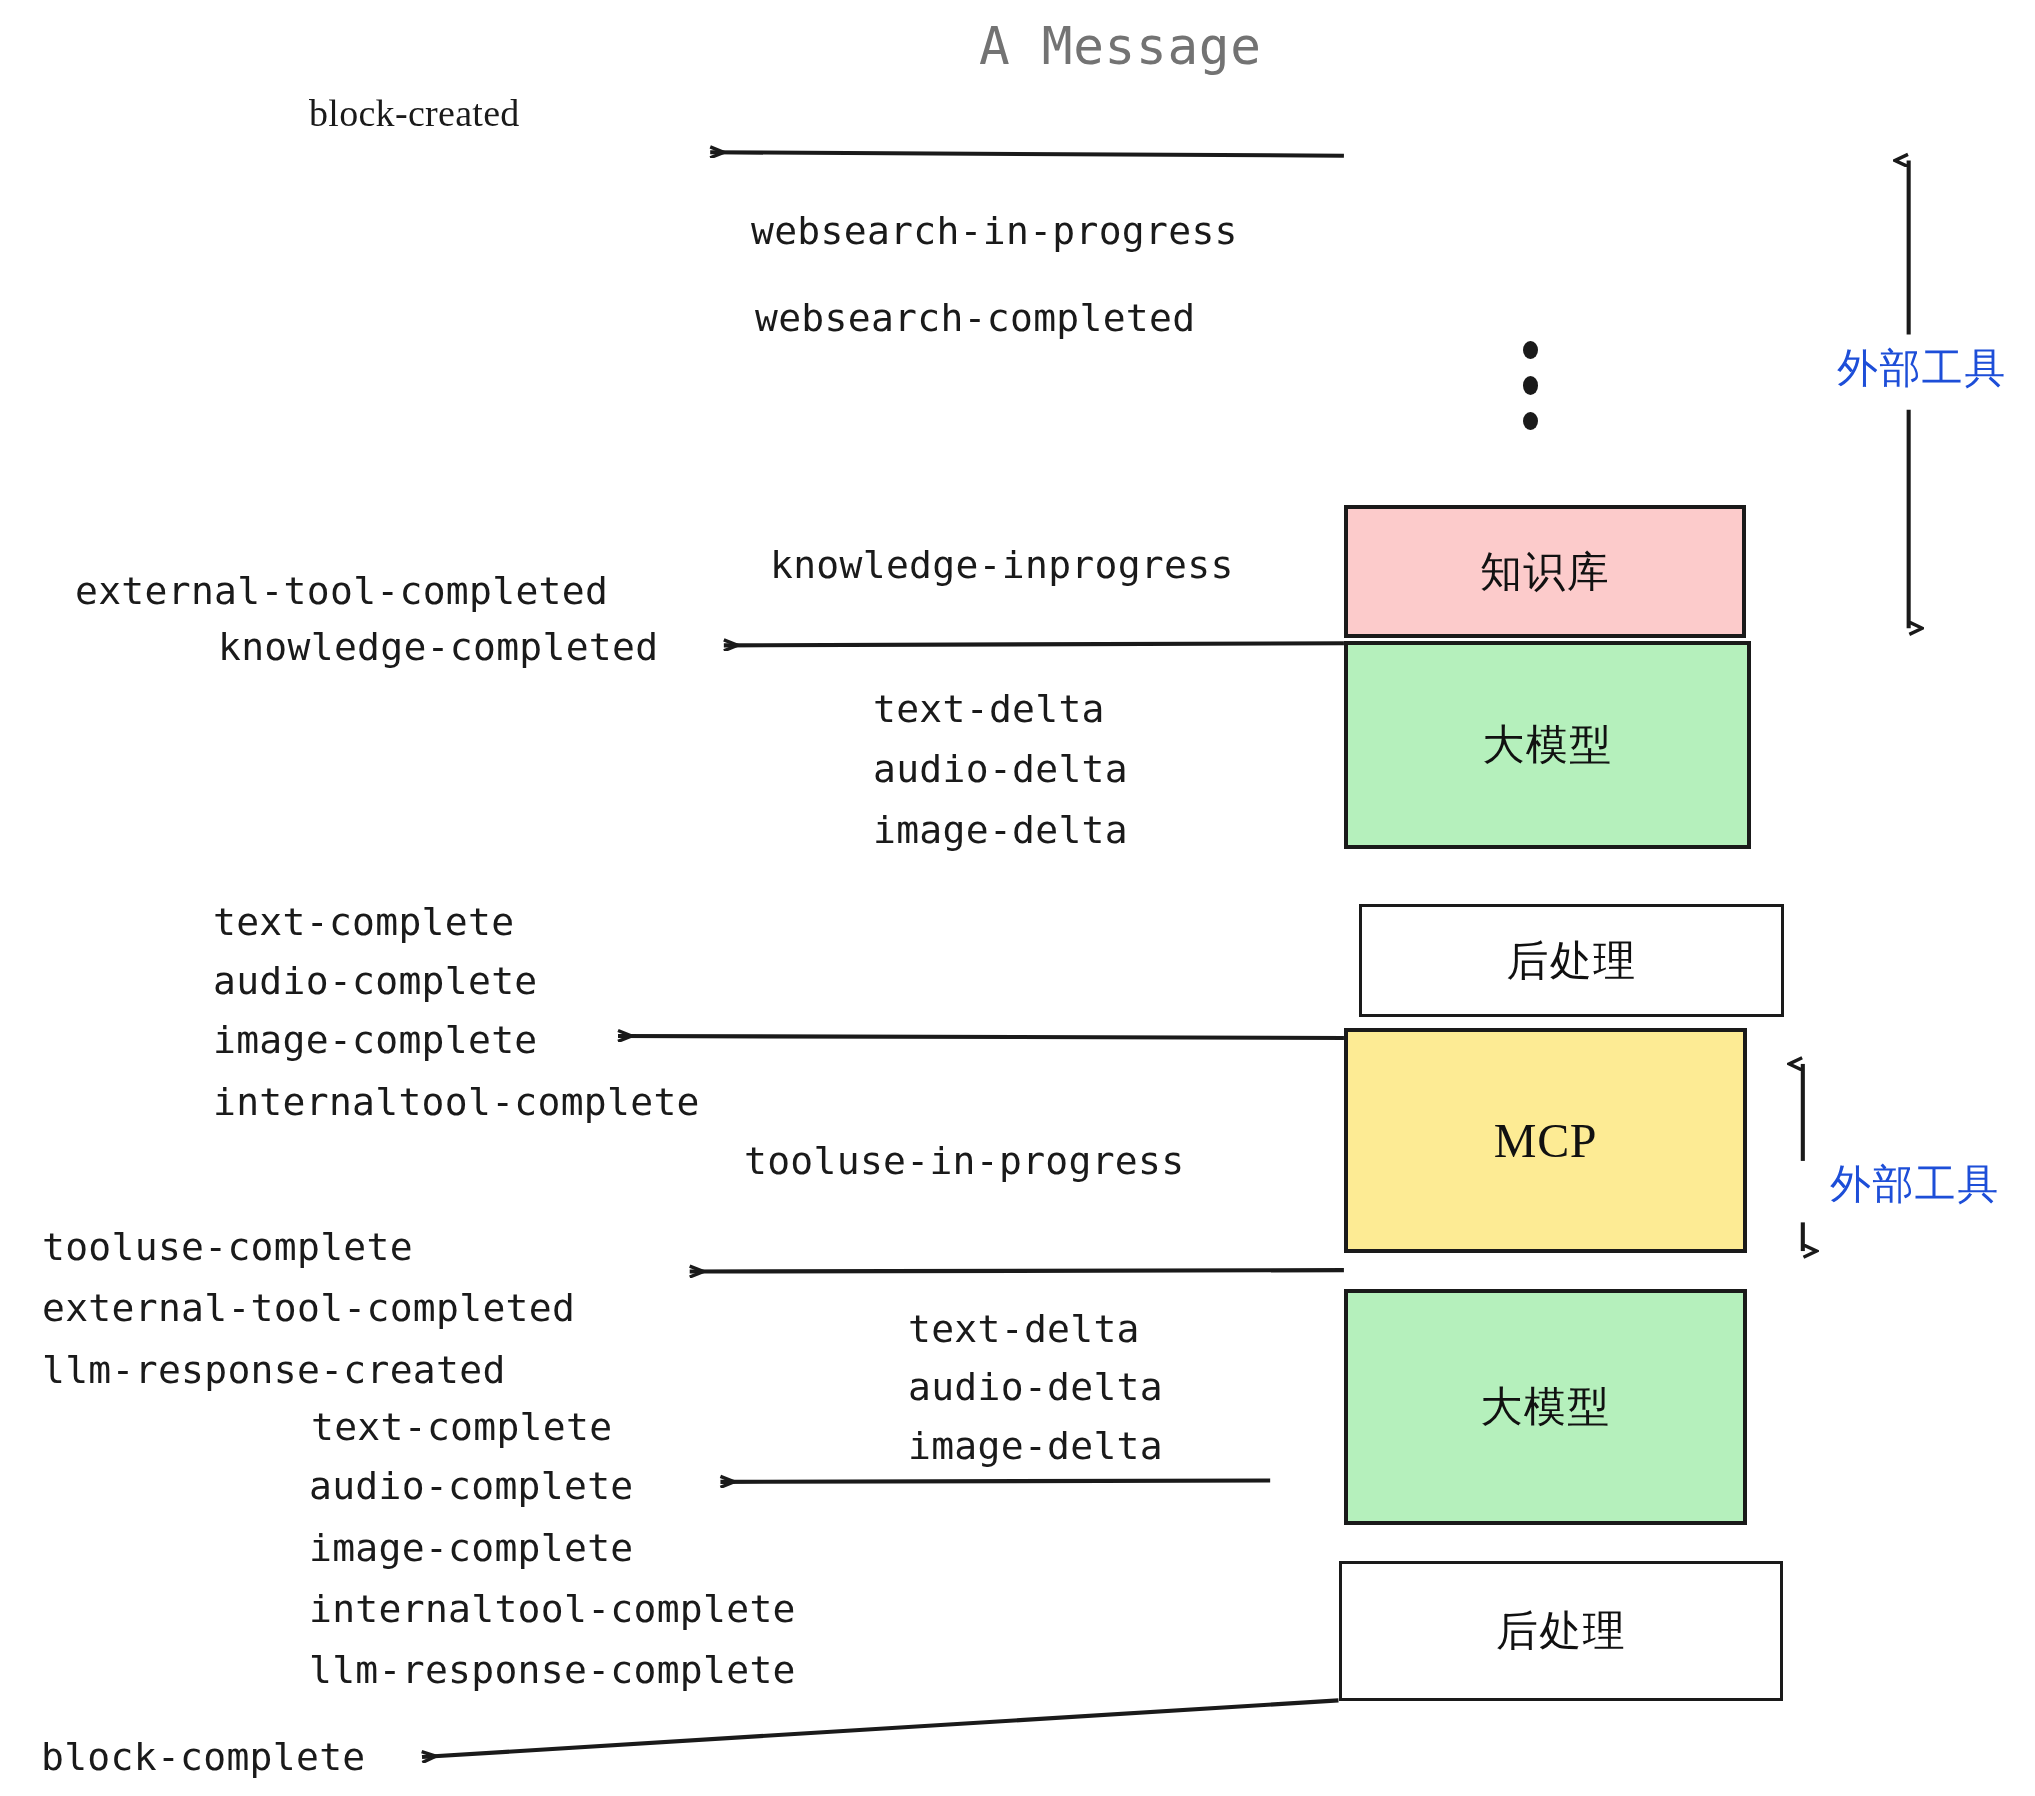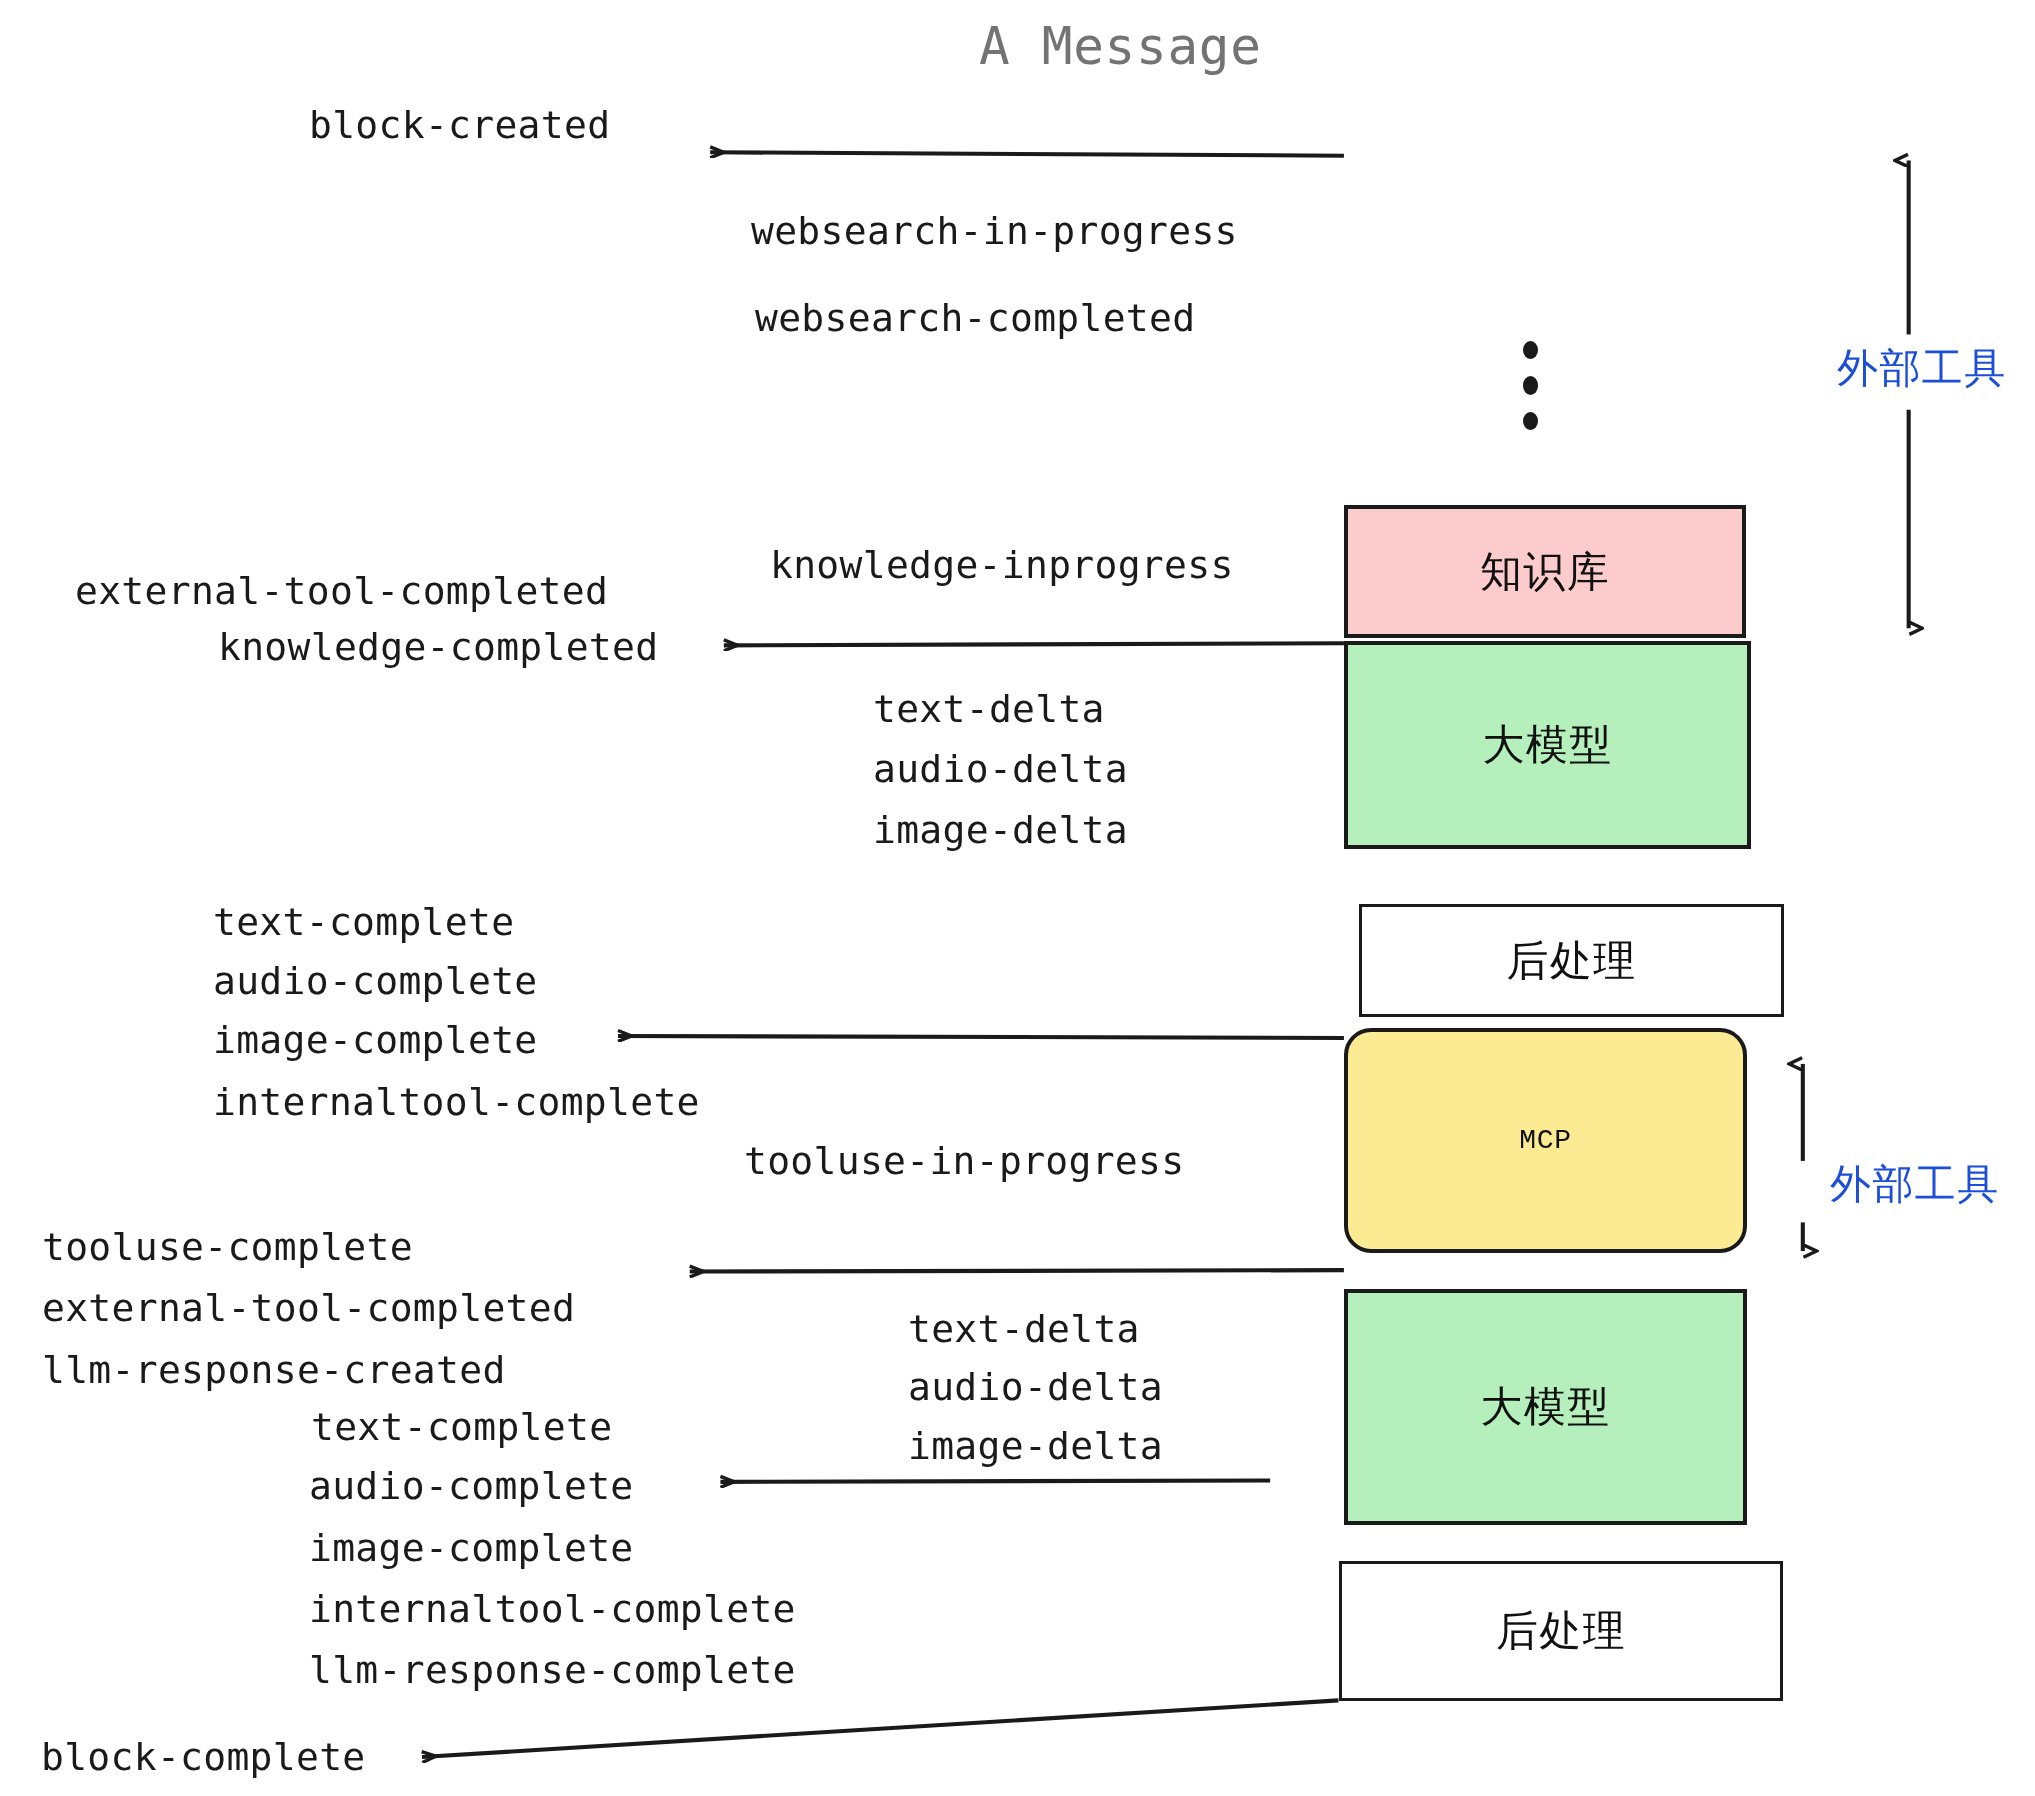--- a/index.html
+++ b/index.html
@@ -39,24 +39,23 @@
     border: 4.8px solid #1a1a1a;
     display: flex;
     align-items: center;
     justify-content: center;
     color: #111111;
     font-family: "DejaVu Sans", sans-serif;
     font-size: 42px;
     letter-spacing: 1.4px;
   }
   .box.mono {
-    font-family: Liberation Mono, monospace;
-    font-size: 28px;
+    font-family: Liberation Serif, serif;
+    font-size: 48px;
     letter-spacing: 0.7px;
-    border-radius: 27px;
   }
   .box.thin {
     border-width: 3.4px;
   }
   .side-label {
     position: absolute;
     color: #1d4ed8;
     font-family: "DejaVu Sans", sans-serif;
     font-size: 41px;
     line-height: 1;
@@ -149,21 +148,21 @@
     <span>大模型</span>
   </div>
 
   <div class="box thin" style="left:1339px; top:1561px; width:444px; height:140px; background:#ffffff;">
     <span>后处理</span>
   </div>
 
   <div class="side-label" style="left:1837px; top:348px;">外部工具</div>
   <div class="side-label" style="left:1830px; top:1164px;">外部工具</div>
 
-  <div class="label" style="left:309px; top:106px;">block-created</div>
+  <div class="label" style="left:309px; top:94px;font-family:Liberation Serif, serif;">block-created</div>
   <div class="label" style="left:751px; top:212px;">websearch-in-progress</div>
   <div class="label" style="left:755px; top:299px;">websearch-completed</div>
 
 
   <div class="label" style="left:770px; top:546px;">knowledge-inprogress</div>
   <div class="label" style="left:75px; top:572px;">external-tool-completed</div>
   <div class="label" style="left:190px; top:628px;margin-left:28px;">knowledge-completed</div>
 
   <div class="label" style="left:873px; top:690px;">text-delta</div>
   <div class="label" style="left:873px; top:750px;">audio-delta</div>

